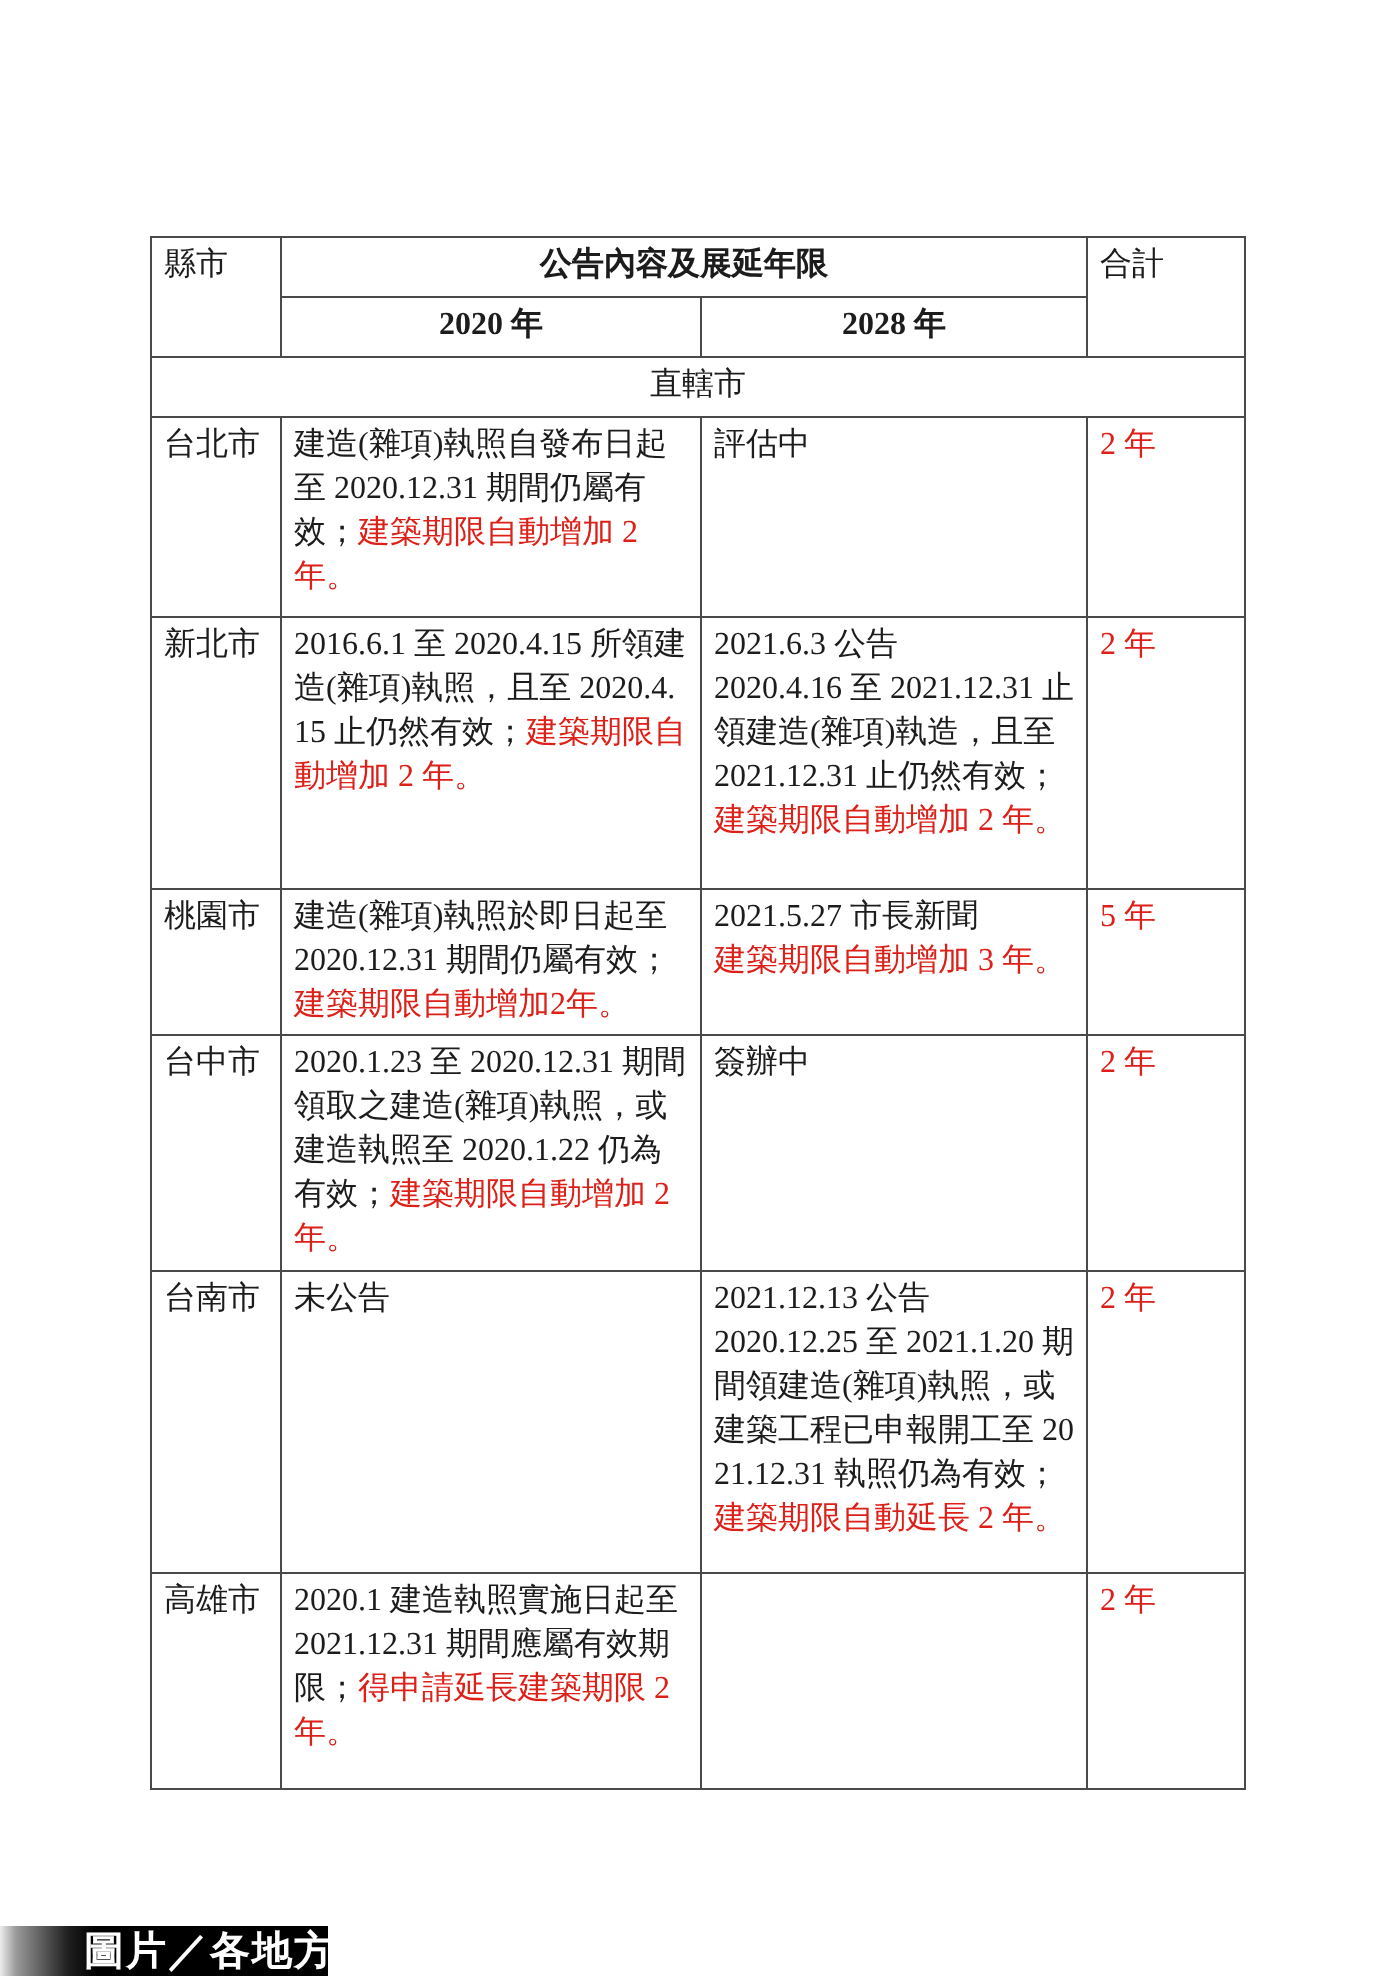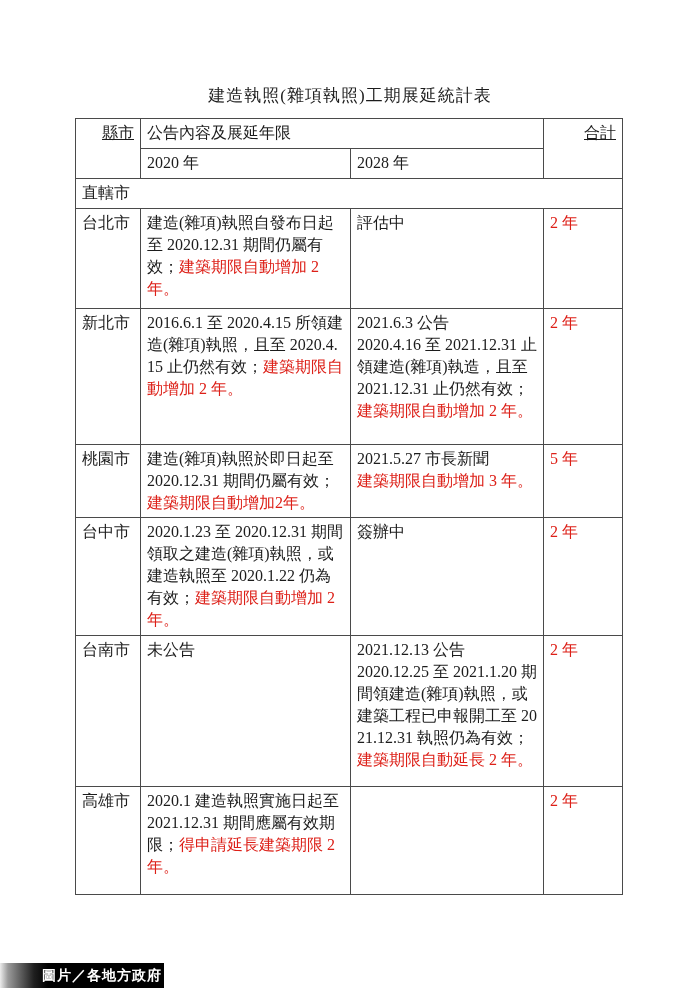--- a/index.html
+++ b/index.html
@@ -17,45 +17,44 @@
     border:1px solid #4a4a4a;
   }
   .ext-table td{
     border:1px solid #4a4a4a;
     vertical-align:top;
     font-size:16px;line-height:22px;
     padding:3px 6px;
     overflow:hidden;
     word-break:break-all;
   }
-  .hcell{vertical-align:middle;padding:2px;}
-  .hspan{text-align:right;vertical-align:top;padding-top:5px;text-decoration:underline;}
-  .section-cell{text-align:left;vertical-align:middle;padding:2px;}
+  .hcell{text-align:center;vertical-align:middle;padding:2px;font-weight:bold;}
+  .hspan{text-align:left;vertical-align:top;padding-top:5px;}
+  .section-cell{text-align:center;vertical-align:middle;padding:2px;}
   .city{padding-top:5px;}
   .total{text-align:left;padding-top:5px;}
   .red{color:var(--accent-red,#dd2018);}
   .line{display:block;}
   .center-text{text-align:left;}
   .credit-bar{
     position:absolute;left:0;top:963px;width:164px;height:25px;
     background:linear-gradient(90deg,#ececec 0px,#9a9a9a 8px,#1f1f1f 34px,#000000 48px);
     display:flex;align-items:center;
     padding-left:42px;box-sizing:border-box;
   }
   .credit-text{
     font-family:"Liberation Sans","DejaVu Sans",sans-serif;
-    font-weight:bold;font-size:14px;letter-spacing:1px;color:#ffffff;white-space:nowrap;
+    font-weight:bold;font-size:20px;letter-spacing:1px;color:#ffffff;white-space:nowrap;
   }
 </style>
 </head>
 <body>
 
 <div class="page">
 
-  <h1 class="doc-title">建造執照(雜項執照)工期展延統計表</h1>
 
   <table class="ext-table">
     <colgroup>
       <col style="width:65px">
         <col style="width:210px">
         <col style="width:193px">
         <col style="width:79px">
     </colgroup>
     <tbody>
       <tr style="height:30px">

